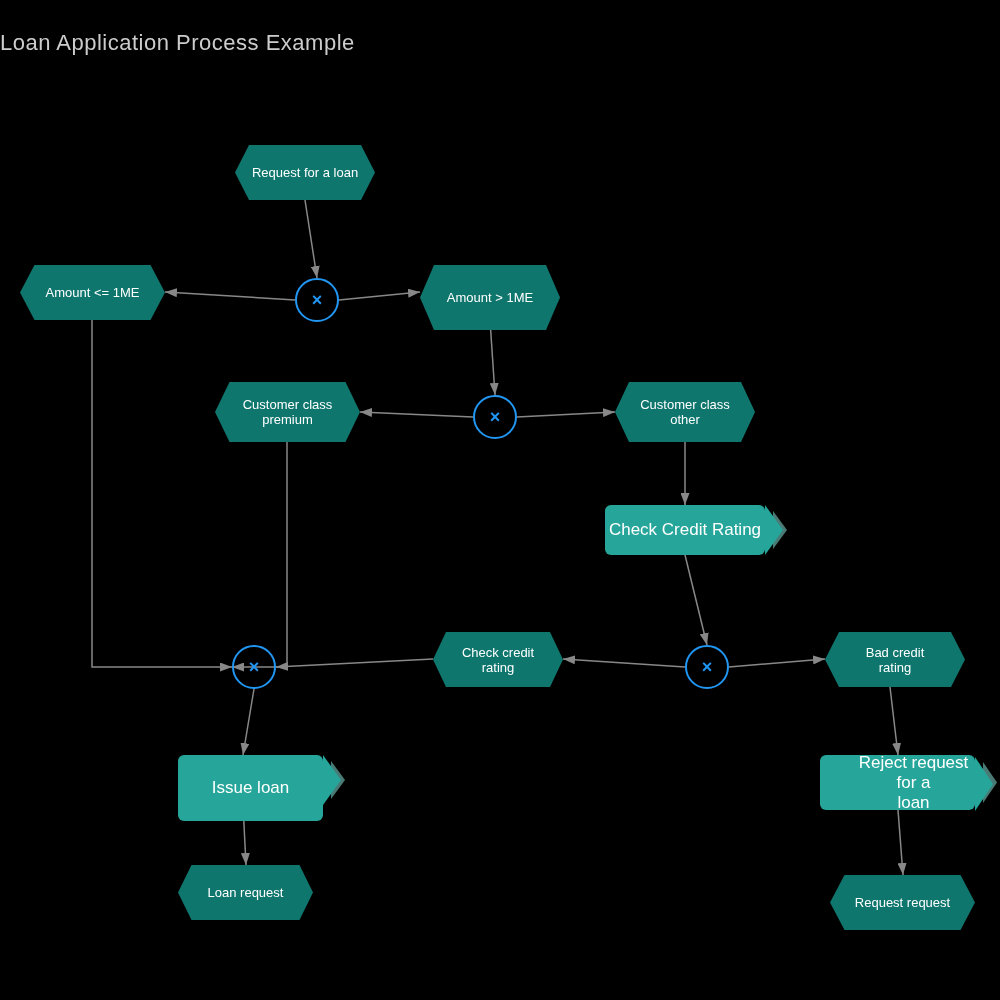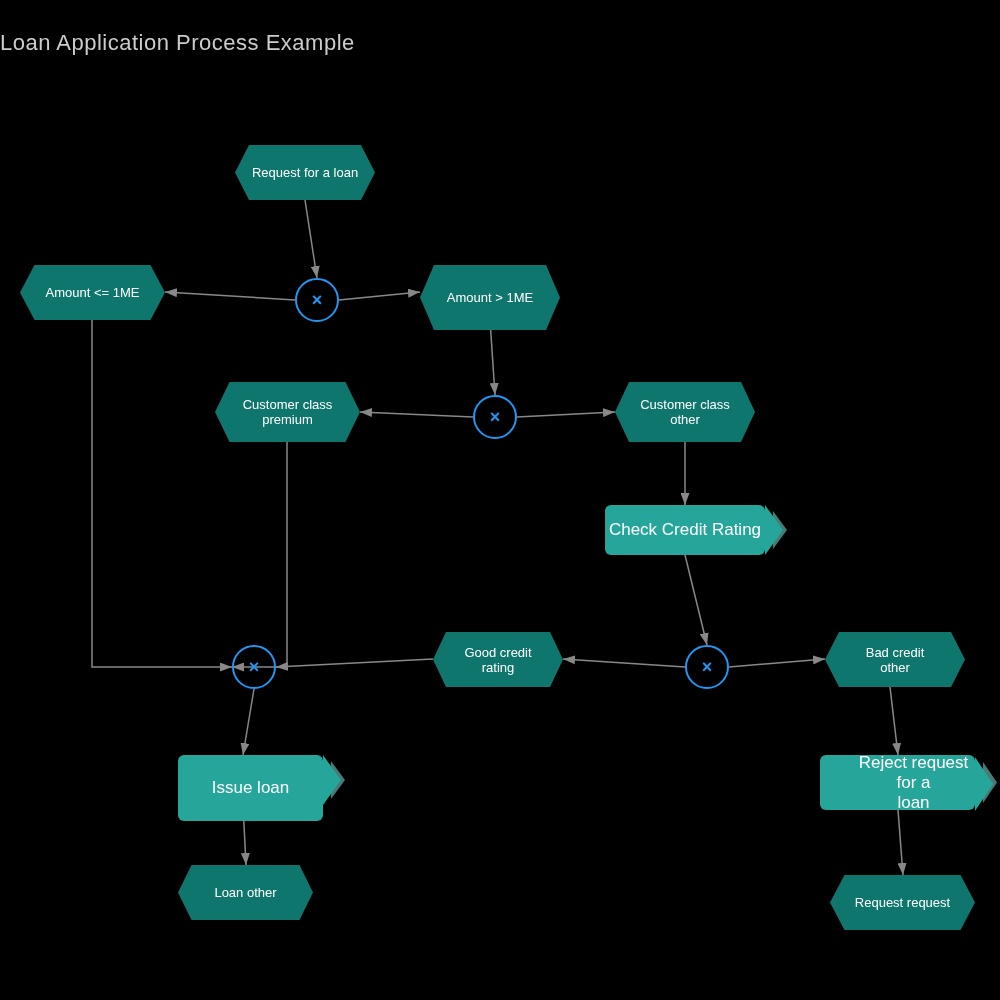--- a/index.html
+++ b/index.html
@@ -162,43 +162,43 @@
     <div class="task-arrow task-arrow-teal" style="top:0px; border-top-width:25px; border-bottom-width:25px;"></div>
 
     <div style="position:absolute; right:-22px; top:6px; width:14px; height:38px; background:#4a7a76; clip-path:polygon(0 0, 100% 50%, 0 100%); z-index:-1;"></div>
   </div>
 
   <div class="gateway" style="left:685px; top:645px; width:44px; height:44px;">×</div>
 
   <div class="gateway" style="left:232px; top:645px; width:44px; height:44px;">×</div>
 
   <div class="hex hex-blue" style="left:433px; top:632px; width:130px; height:55px;">
-    <span style="white-space:pre-line;">Good credit
+    <span style="white-space:pre-line;">Check credit
 rating</span>
   </div>
 
   <div class="hex hex-blue" style="left:825px; top:632px; width:140px; height:55px;">
     <span style="white-space:pre-line;">Bad credit
-other</span>
+rating</span>
   </div>
 
   <div class="task task-teal" style="left:178px; top:755px; width:145px; height:66px; overflow:visible;">
     <span>Issue loan</span>
     <div class="task-arrow task-arrow-teal" style="top:0px; border-top-width:25px; border-bottom-width:25px;"></div>
     <div style="position:absolute; right:-22px; top:6px; width:14px; height:38px; background:#4a7a76; clip-path:polygon(0 0, 100% 50%, 0 100%); z-index:-1;"></div>
   </div>
 
   <div class="task task-teal" style="left:820px; top:755px; width:155px; height:55px; overflow:visible;padding-left:32px;">
     <span style="white-space:pre-line;">Reject request for a
 loan</span>
     <div class="task-arrow task-arrow-teal" style="top:2px; border-top-width:27px; border-bottom-width:27px;"></div>
     <div style="position:absolute; right:-22px; top:7px; width:14px; height:41px; background:#4a7a76; clip-path:polygon(0 0, 100% 50%, 0 100%); z-index:-1;"></div>
   </div>
 
   <div class="hex hex-blue" style="left:178px; top:865px; width:135px; height:55px;">
-    <span>Loan other</span>
+    <span>Loan request</span>
   </div>
 
   <div class="hex hex-blue" style="left:830px; top:875px; width:145px; height:55px;">
     <span>Request request</span>
   </div>
 
 </div>
 
 </body></html>

